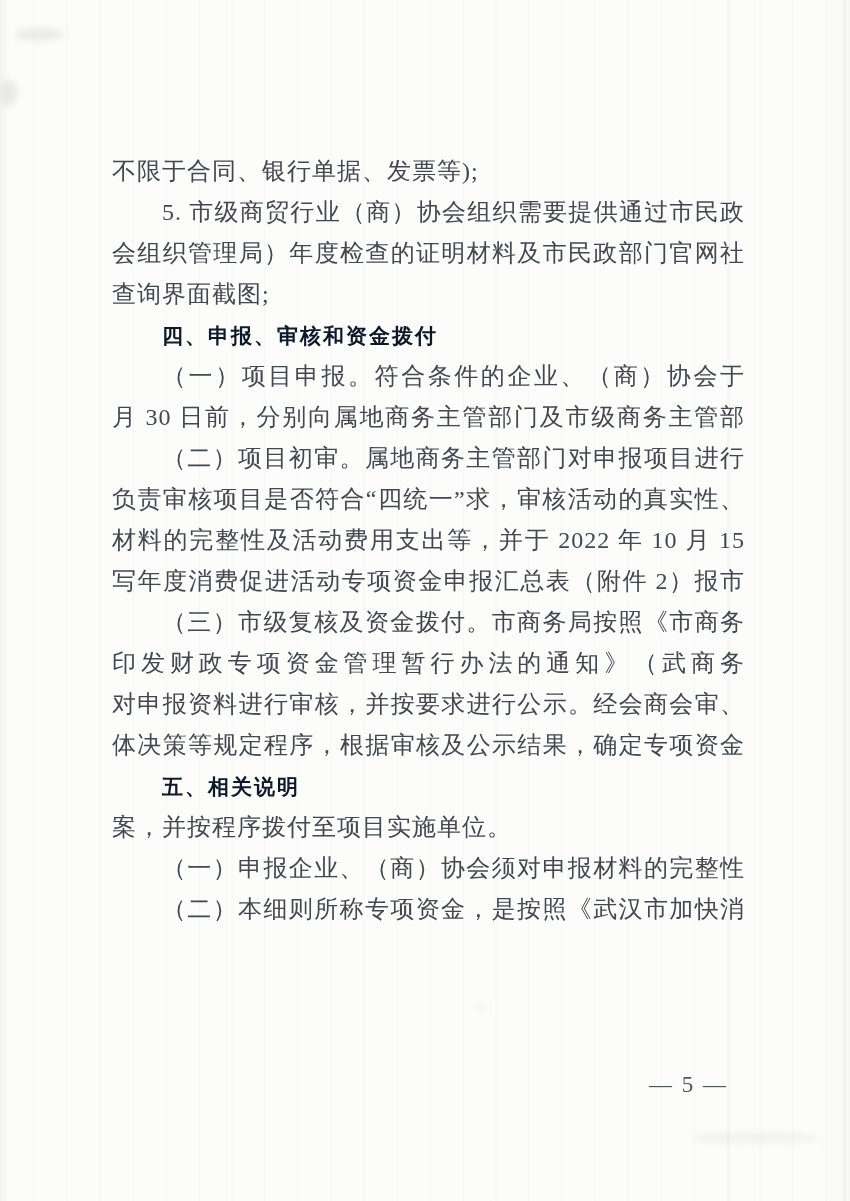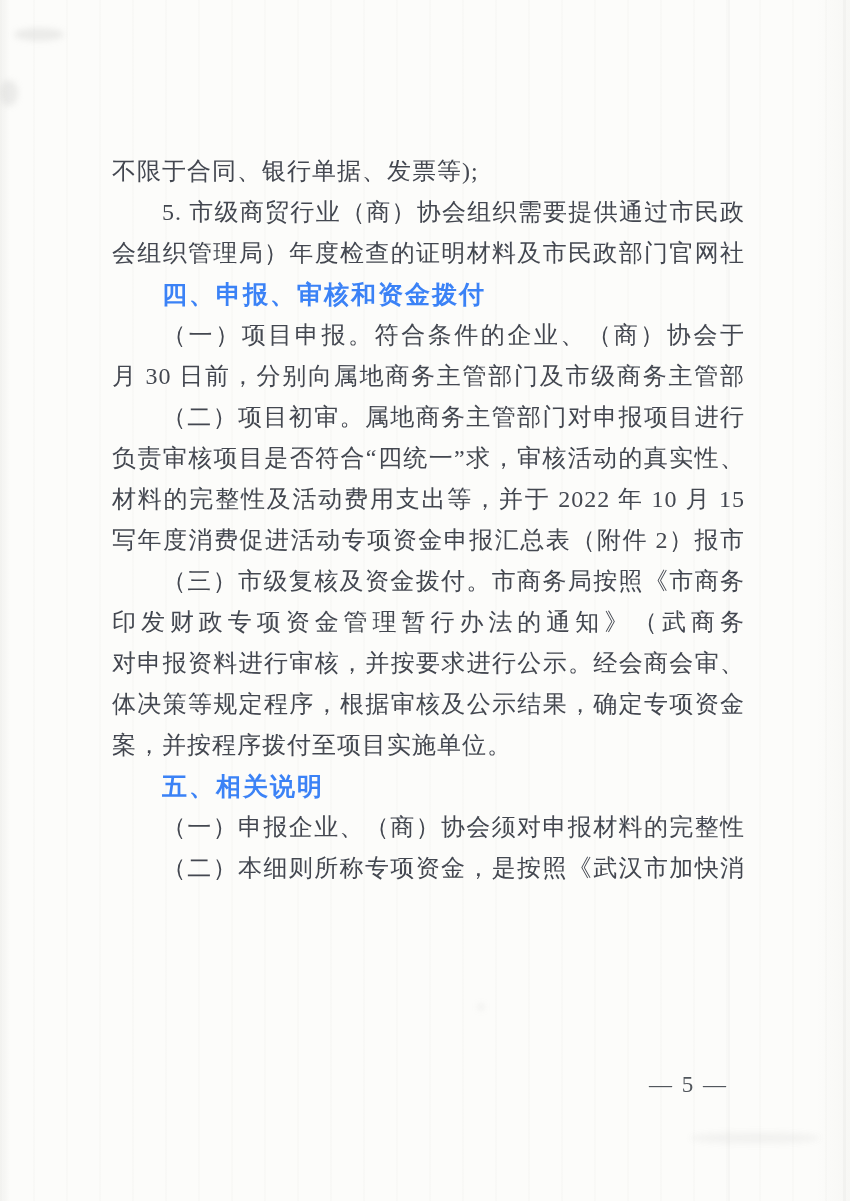--- a/index.html
+++ b/index.html
@@ -32,22 +32,22 @@
     letter-spacing:1px;
     text-align:justify;
     text-align-last:left;
     overflow:hidden;
   }
   .fill{text-align-last:justify;}
   .ind{text-indent:50px;}
   .hd{
     font-family:"Liberation Sans", sans-serif;
     font-weight:bold;
-    font-size:25px;
-    color:#3b82f6;
+    font-size:21px;
+    color:#0f172a;
     letter-spacing:2px;
   }
   .pagenum{
     position:absolute;
     left:649px;top:1070px;
     height:30px;line-height:30px;
     font-size:23px;
     color:#51565c;
     letter-spacing:2px;
     font-family:"Liberation Serif", serif;
@@ -62,31 +62,32 @@
   <div class="vstreak" style="left:843px;width:3px;"></div>
   <div class="smudge" style="left:14px;top:28px;width:50px;height:13px;"></div>
   <div class="smudge" style="left:0px;top:80px;width:18px;height:26px;"></div>
   <div class="smudge" style="left:690px;top:1132px;width:130px;height:12px;opacity:.6;"></div>
   <div class="smudge" style="left:478px;top:1004px;width:6px;height:6px;"></div>
 
   <div class="content">
     <div class="ln">不限于合同、银行单据、发票等);</div>
     <div class="ln fill ind">5. 市级商贸行业（商）协会组织需要提供通过市民政局（社</div>
     <div class="ln fill">会组织管理局）年度检查的证明材料及市民政部门官网社会组织</div>
+    <div class="ln">查询界面截图;</div>
     <div class="ln hd ind">四、申报、审核和资金拨付</div>
     <div class="ln fill ind">（一）项目申报。符合条件的企业、（商）协会于 2022 年 9</div>
     <div class="ln fill">月 30 日前，分别向属地商务主管部门及市级商务主管部门提交</div>
     <div class="ln fill ind">（二）项目初审。属地商务主管部门对申报项目进行初审，</div>
     <div class="ln fill">负责审核项目是否符合“四统一”求，审核活动的真实性、申报</div>
     <div class="ln fill">材料的完整性及活动费用支出等，并于 2022 年 10 月 15 日前，填</div>
     <div class="ln fill">写年度消费促进活动专项资金申报汇总表（附件 2）报市商务局。</div>
     <div class="ln fill ind">（三）市级复核及资金拨付。市商务局按照《市商务局关于</div>
     <div class="ln fill">印发财政专项资金管理暂行办法的通知》（武商务〔2020〕80 号）</div>
     <div class="ln fill">对申报资料进行审核，并按要求进行公示。经会商会审、领导集</div>
     <div class="ln fill">体决策等规定程序，根据审核及公示结果，确定专项资金分配方</div>
+    <div class="ln hd ind">五、相关说明</div>
     <div class="ln">案，并按程序拨付至项目实施单位。</div>
-    <div class="ln hd ind">五、相关说明</div>
     <div class="ln fill ind">（一）申报企业、（商）协会须对申报材料的完整性和真实</div>
     <div class="ln fill ind">（二）本细则所称专项资金，是按照《武汉市加快消费恢复</div>
   </div>
 
   <div class="pagenum">— 5 —</div>
 </div>
 
 </body></html>

